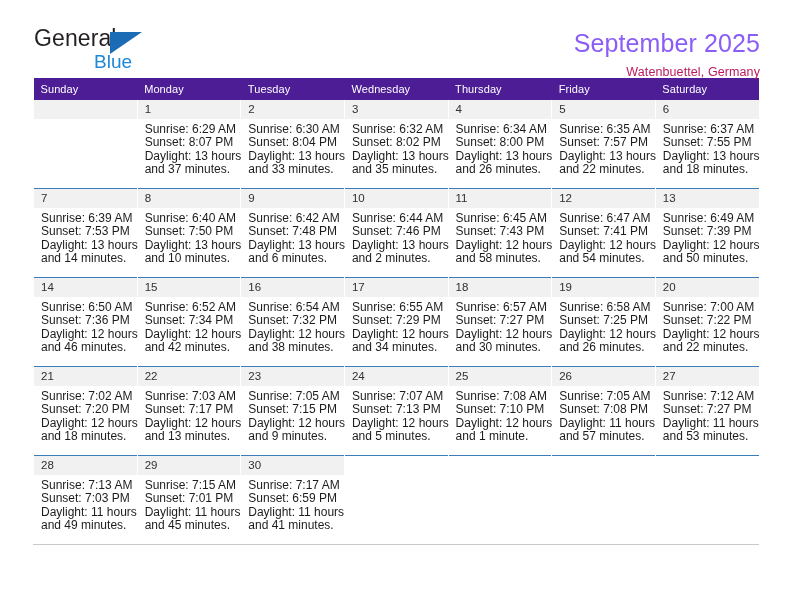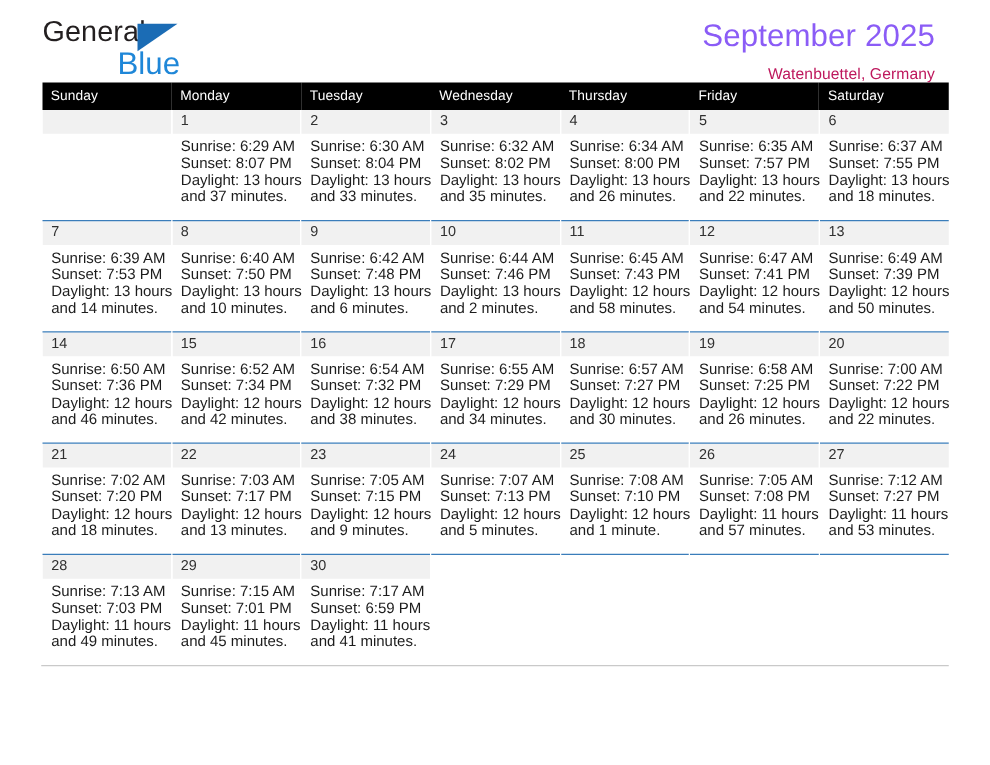--- a/index.html
+++ b/index.html
@@ -18,25 +18,25 @@
   .page {
     position: relative;
     width: 792px;
     height: 612px;
     box-sizing: border-box;
   }
 
   
   .header {
     display: flex;
-    align-items: flex-end;
+    align-items: center;
     justify-content: space-between;
-    padding: 28px 44px 0 34px;
+    padding: 28px 32px 0 34px;
     box-sizing: border-box;
-    height: 66px;
+    height: 78px;
   }
 
   .logo {
     position: relative;
     width: 150px;
     height: 52px;
     line-height: 1;
   }
   .logo-general {
     font-size: 23px;
@@ -50,21 +50,21 @@
     top: 5px;
     width: 0;
     height: 0;
     border-left: 32px solid #1b6cb5;
     border-bottom: 22px solid transparent;
   }
   .logo-blue {
     position: absolute;
     left: 60px;
     top: 25px;
-    font-size: 25px;
+    font-size: 19px;
     color: #1f87d8;
   }
 
   .title-block {
     text-align: right;
     padding-top: 2px;
   }
   .cal-title {
     font-size: 25px;
     color: #8b5cf6;
@@ -81,21 +81,21 @@
 
   
   .calendar {
     margin: 0 33px;
     width: 726px;
     border-collapse: collapse;
     table-layout: fixed;
   }
 
   .calendar th {
-    background: #000000;
+    background: #4c1d95;
     color: #ffffff;
     font-weight: normal;
     font-size: 11px;
     text-align: left;
     padding: 5px 0 5px 7px;
     height: 19px;
     box-sizing: border-box;
     letter-spacing: 0.1px;
   }
 

